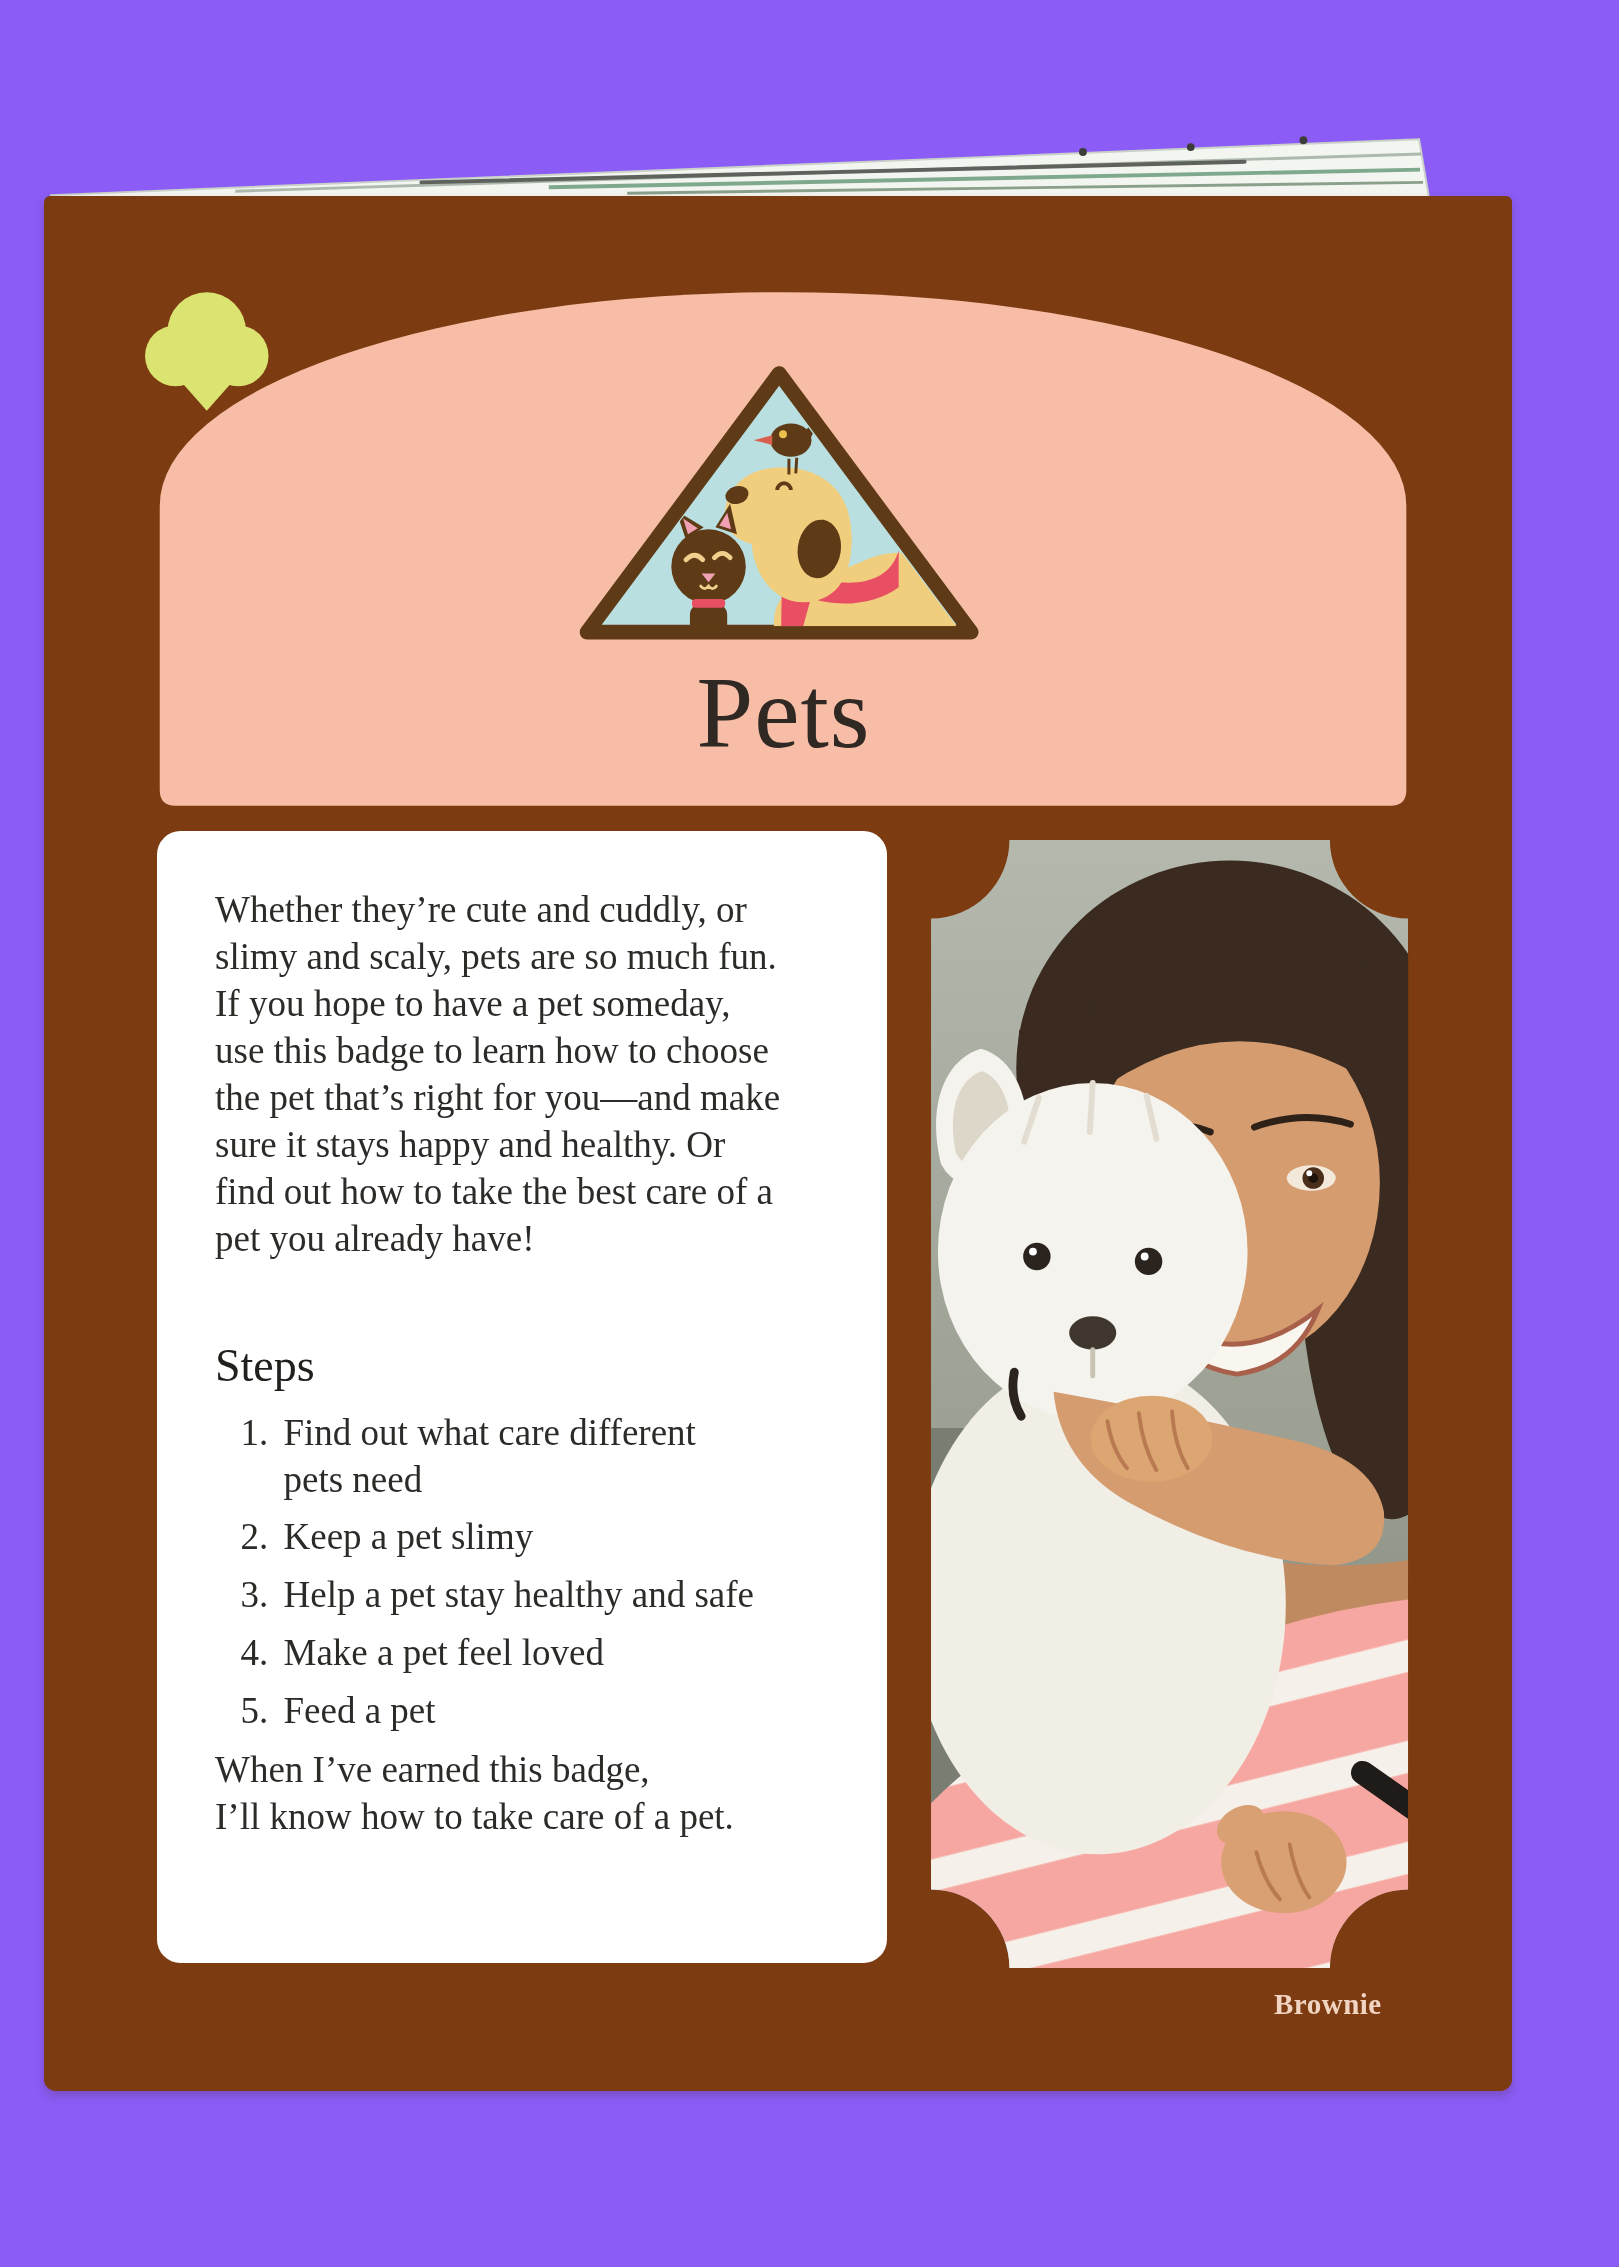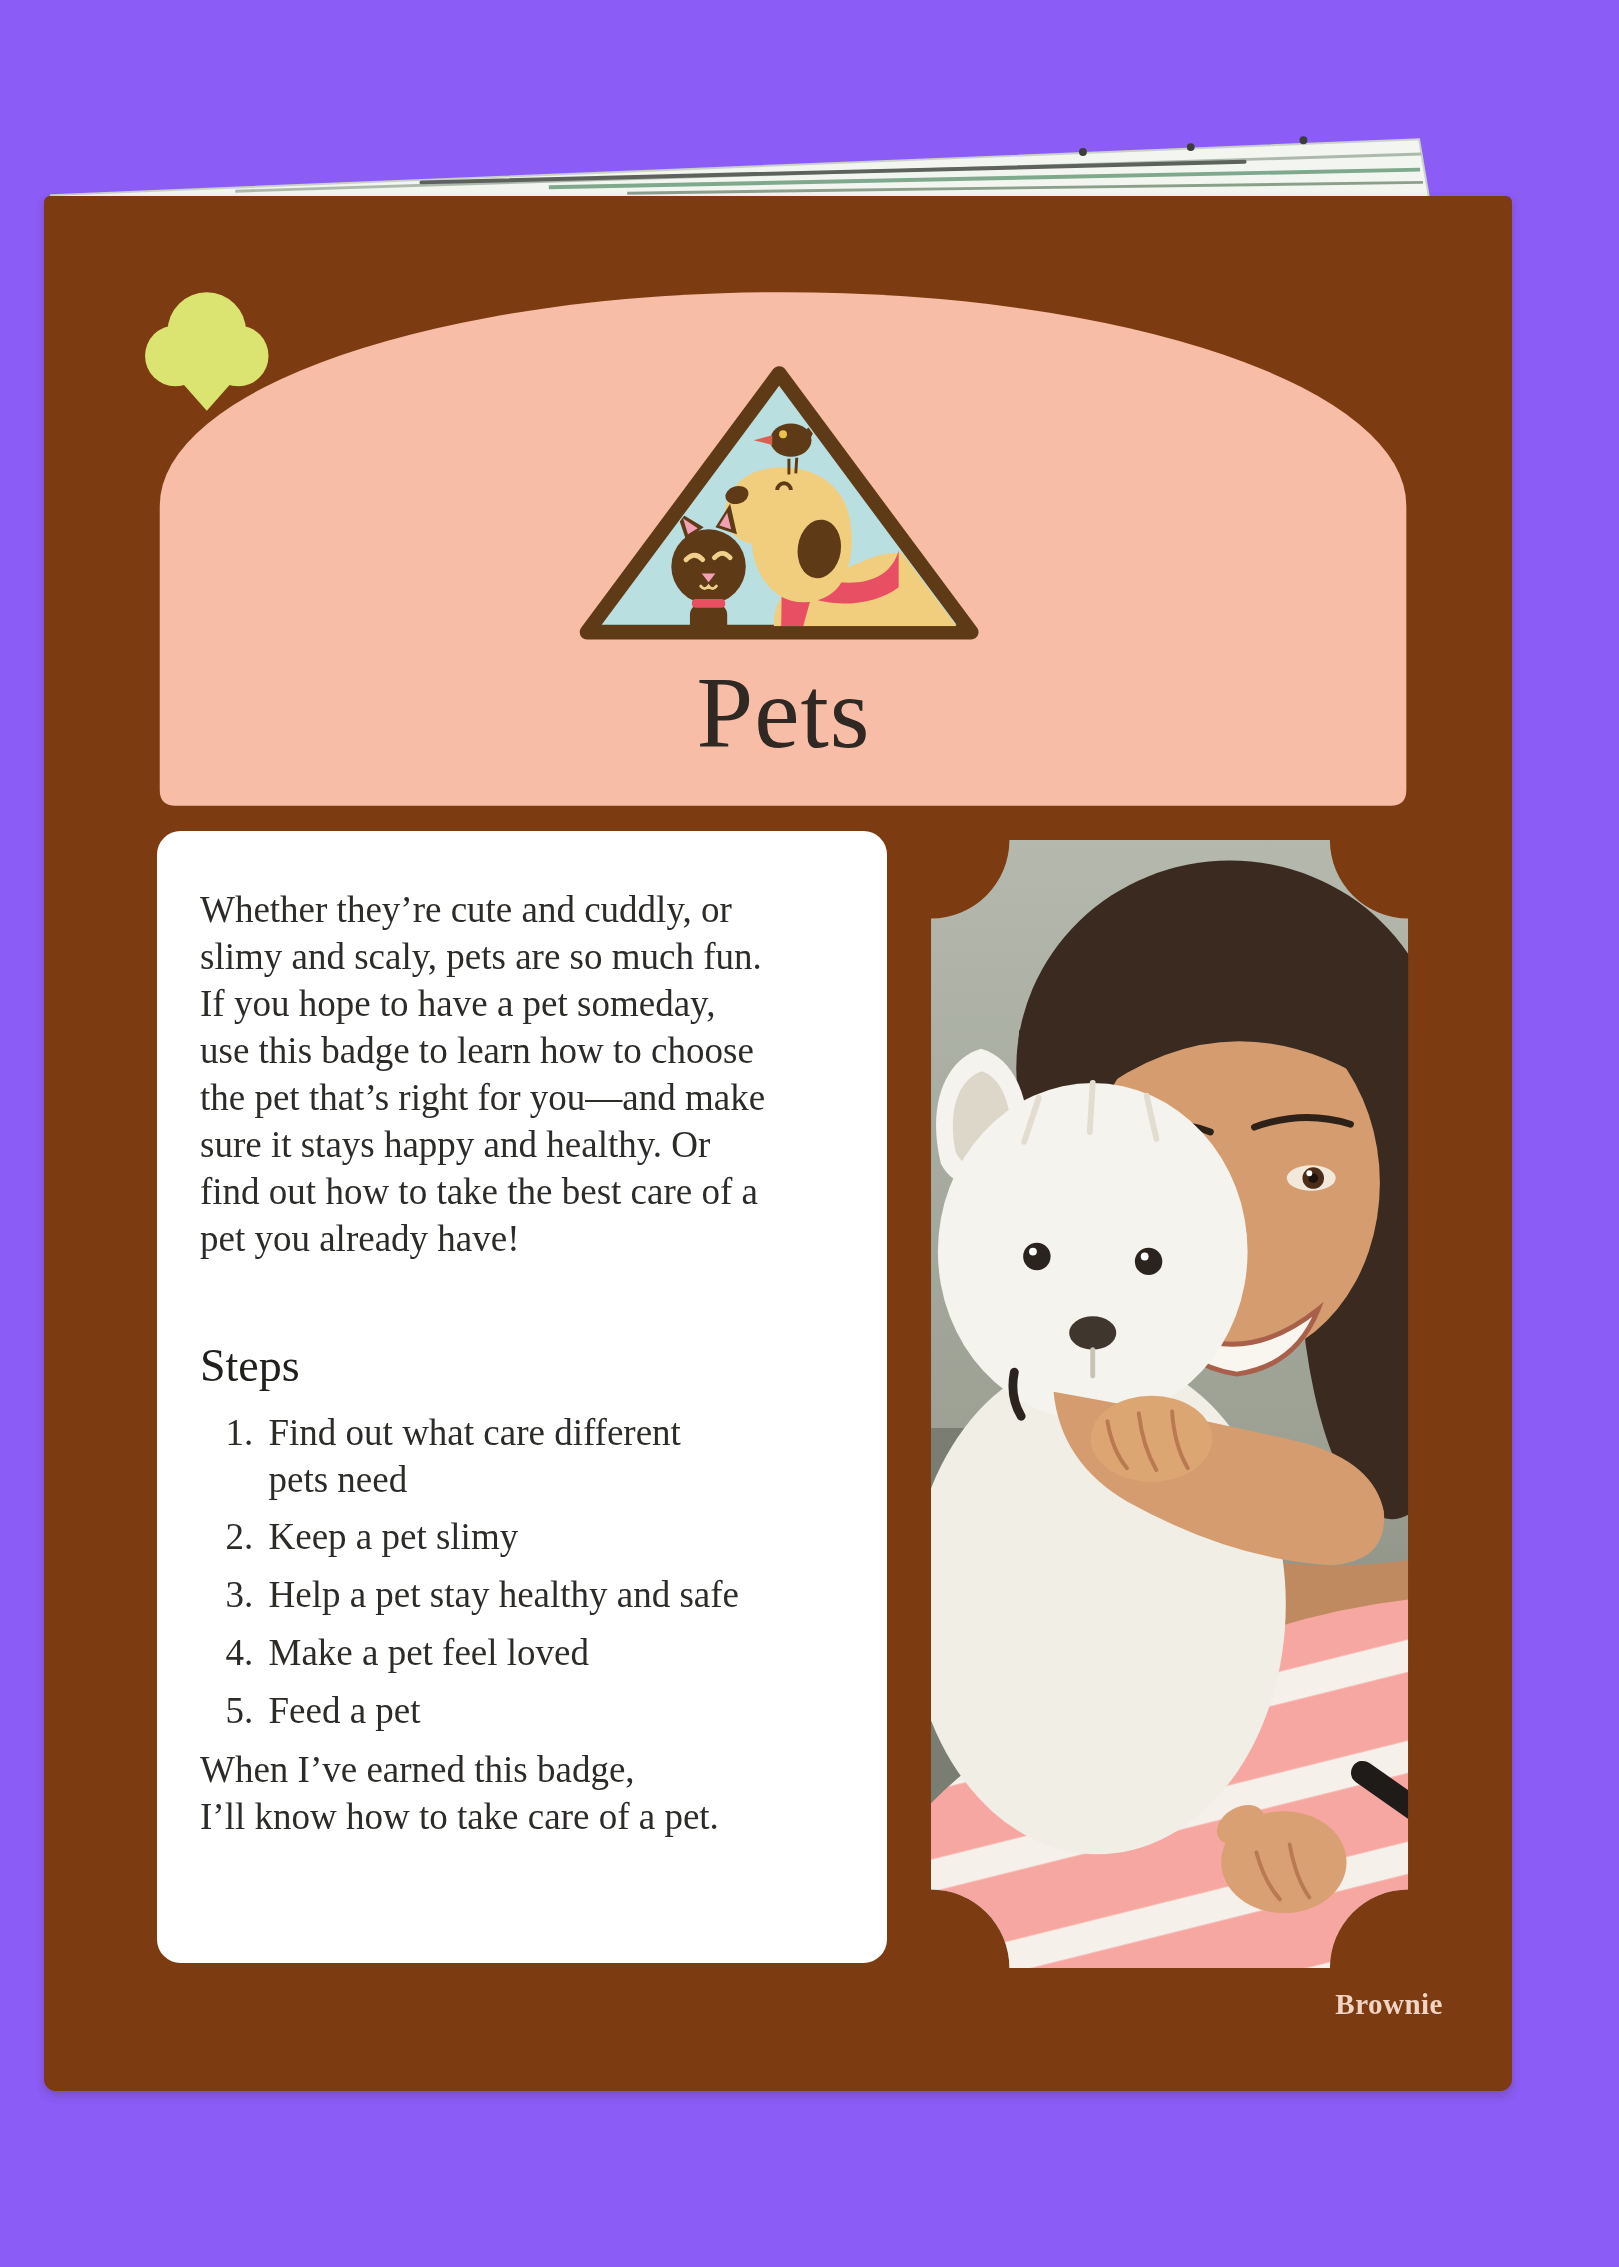--- a/index.html
+++ b/index.html
@@ -18,21 +18,21 @@
 
   .title {
     position:absolute; left:160px; top:659px; width:1247px;
     text-align:center; font-size:102px; line-height:1.05;
     color:#2f2823; letter-spacing:1px;
   }
 
   .card {
     position:absolute; left:157px; top:831px; width:730px; height:1132px;
     background:#ffffff; border-radius:23.5px; overflow:hidden;
-    box-sizing:border-box; padding:55px 45px 29px 43px;
+    box-sizing:border-box; padding:55px 45px 29px 58px;
     color:#2d2b28;
   }
   .card .intro {
     margin:0; font-size:37px; line-height:47px; white-space:pre-line;
   }
   .card h2 {
     margin:78px 0 0 0; font-size:46px; line-height:51px; font-weight:normal; color:#21201d;
   }
   .card h2.purpose-h { margin-top:13.7px; }
   .card ol {
@@ -42,21 +42,21 @@
     display:grid; grid-template-columns:43px 1fr; margin:0 0 10.8px 0;
     font-size:37px; line-height:47px;
   }
   .card ol li .txt { white-space:pre-line; }
   .card .purpose-text {
     margin:11.8px 0 0 0; font-size:37px; line-height:47px; white-space:pre-line;
   }
 
   .brownie {
     position:absolute; left:1274px; top:1988px; width:169px;
-    text-align:right; font-size:29px; font-weight:bold; color:#f1d4c2;
+    text-align:left; font-size:29px; font-weight:bold; color:#f1d4c2;
     letter-spacing:0.5px;
   }
 </style>
 </head>
 <body>
 
 <div class="stage">
 
   <svg class="layer" viewBox="0 0 1652 2313" aria-hidden="true">
     <polygon points="52,199 1448,142 1458,201 52,201" fill="#f3f5f0" stroke="#c9d1c9" stroke-width="2"></polygon>

